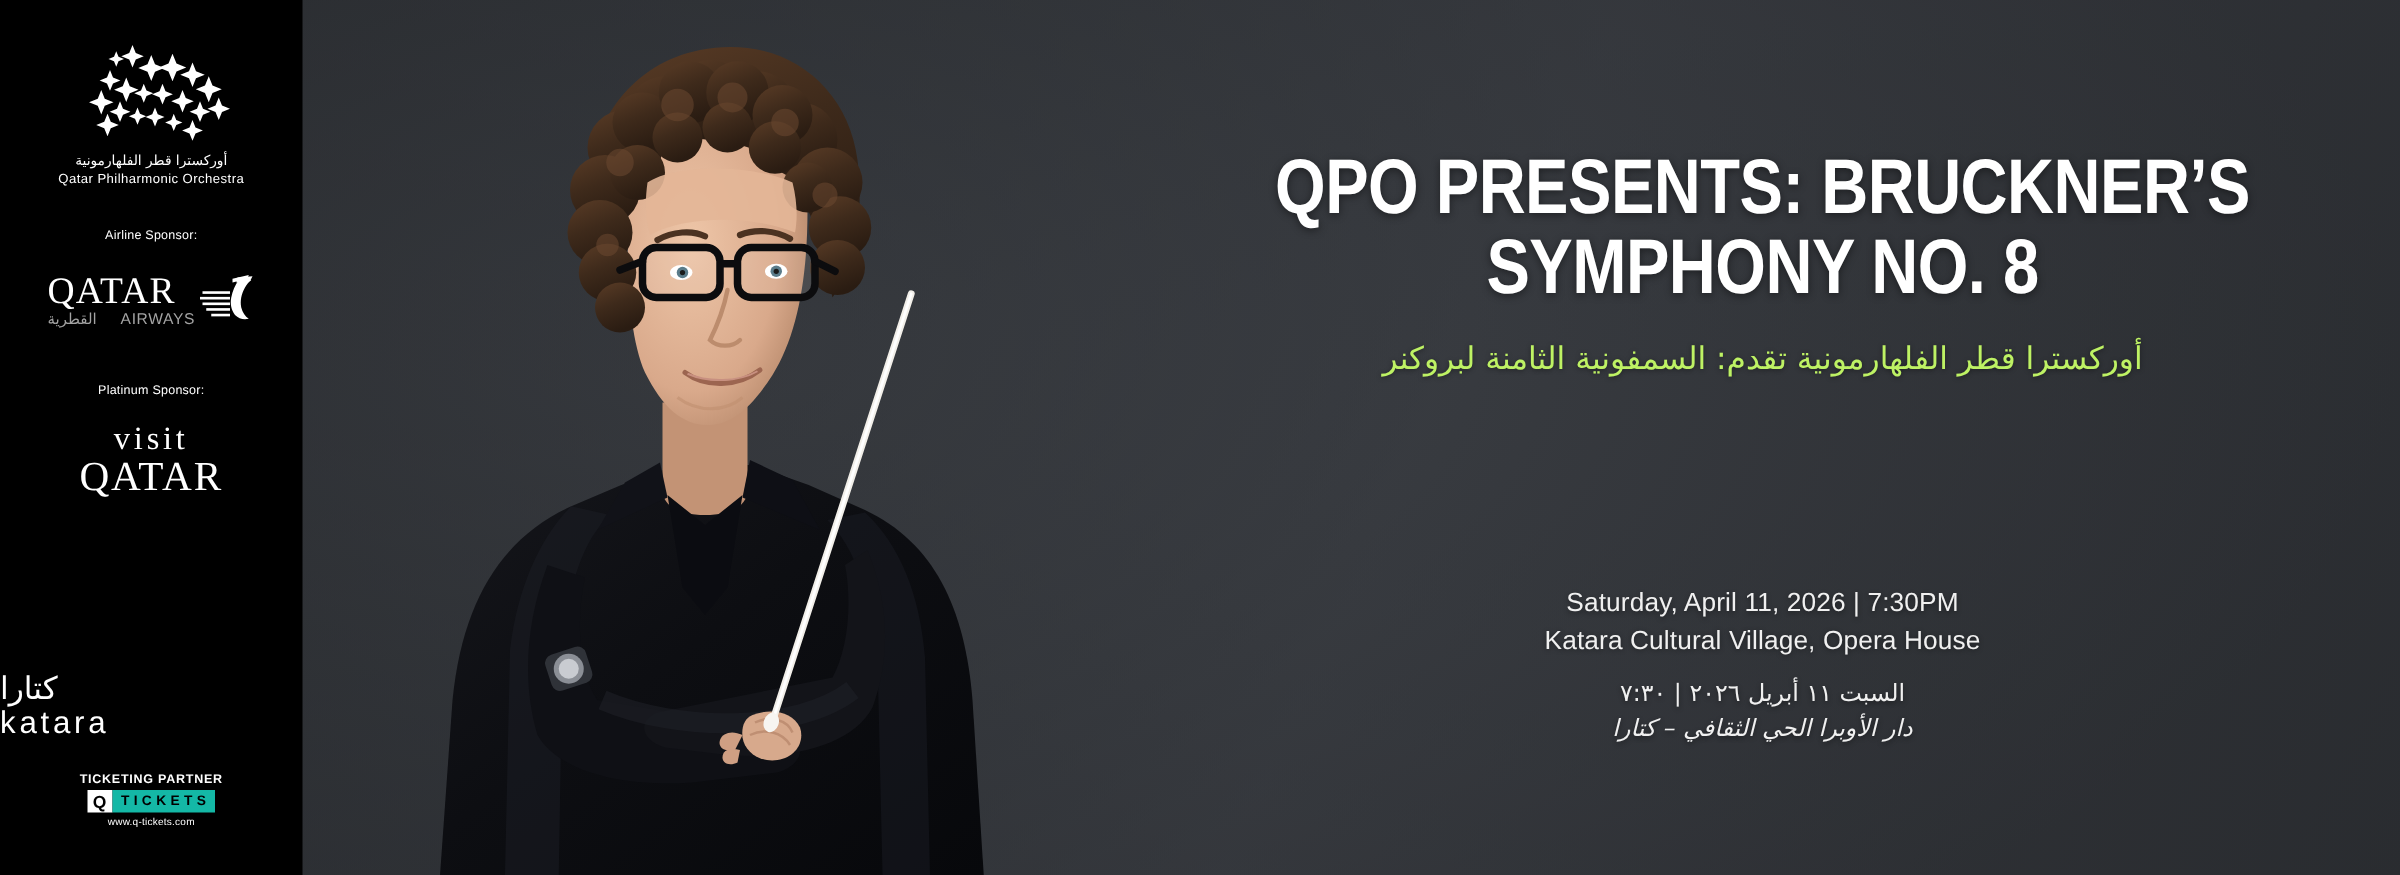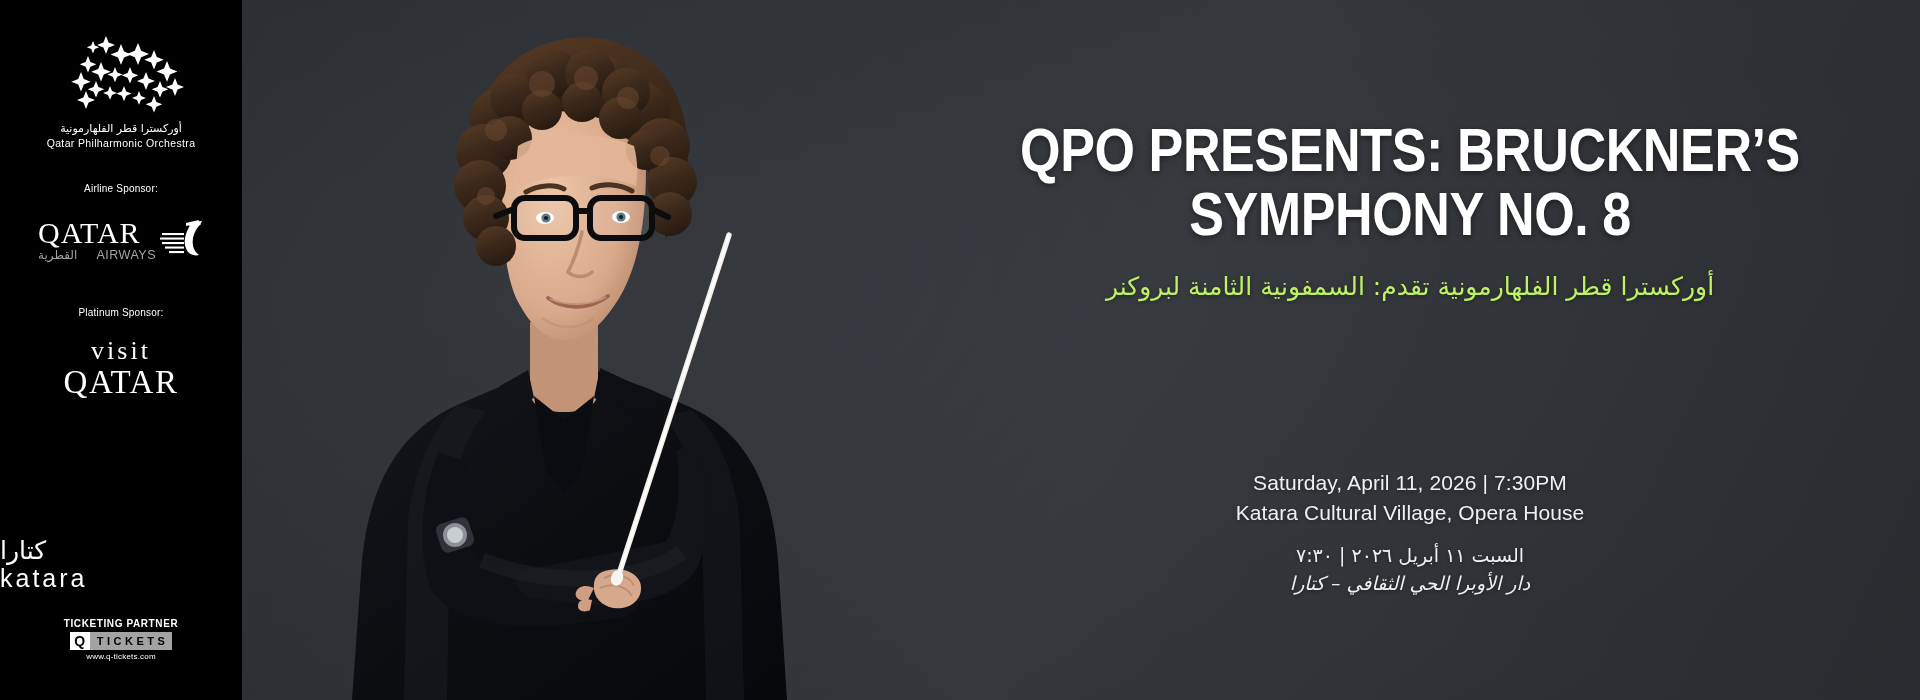--- a/index.html
+++ b/index.html
@@ -187,21 +187,21 @@
     color: #000000;
     font-weight: bold;
     font-size: 14px;
     width: 20px;
     display: flex;
     align-items: center;
     justify-content: center;
     font-family: "Liberation Sans", sans-serif;
   }
   .qt-word {
-    background: #a3a3a3;
+    background: #14b8a6;
     color: #000000;
     font-size: 11px;
     font-weight: bold;
     letter-spacing: 3.5px;
     padding: 0 4px 0 7px;
     display: flex;
     align-items: center;
     font-family: "Liberation Sans", sans-serif;
   }
   .qt-url {

